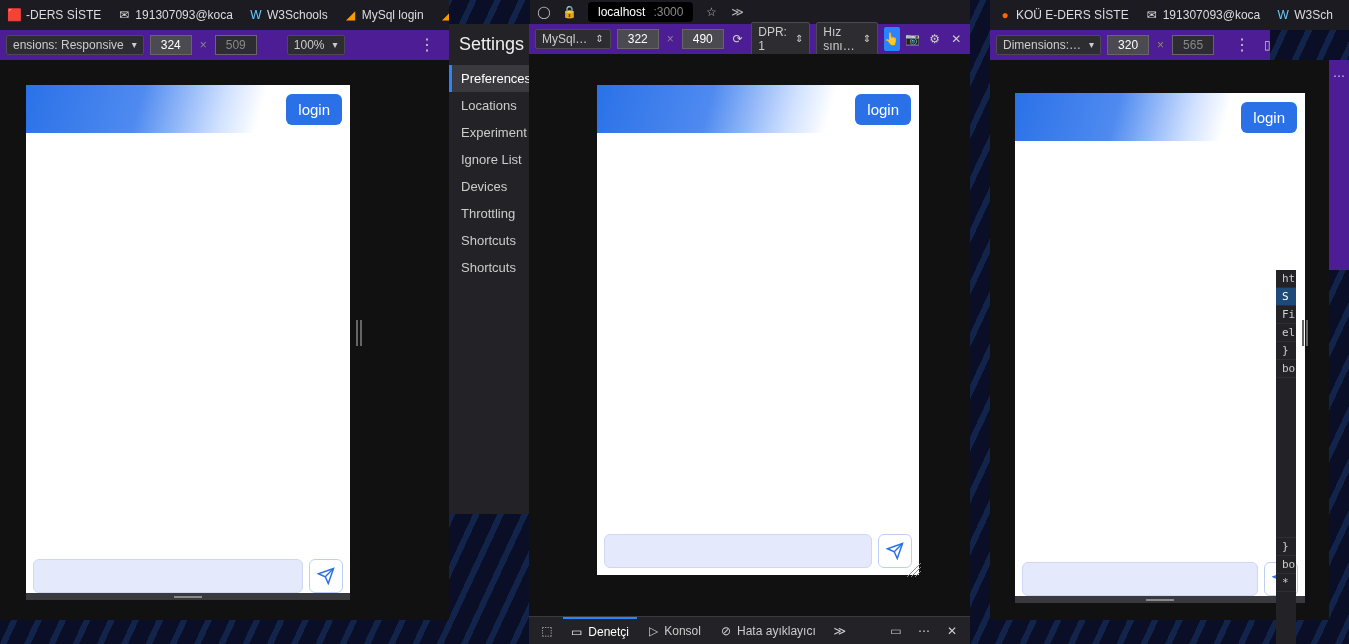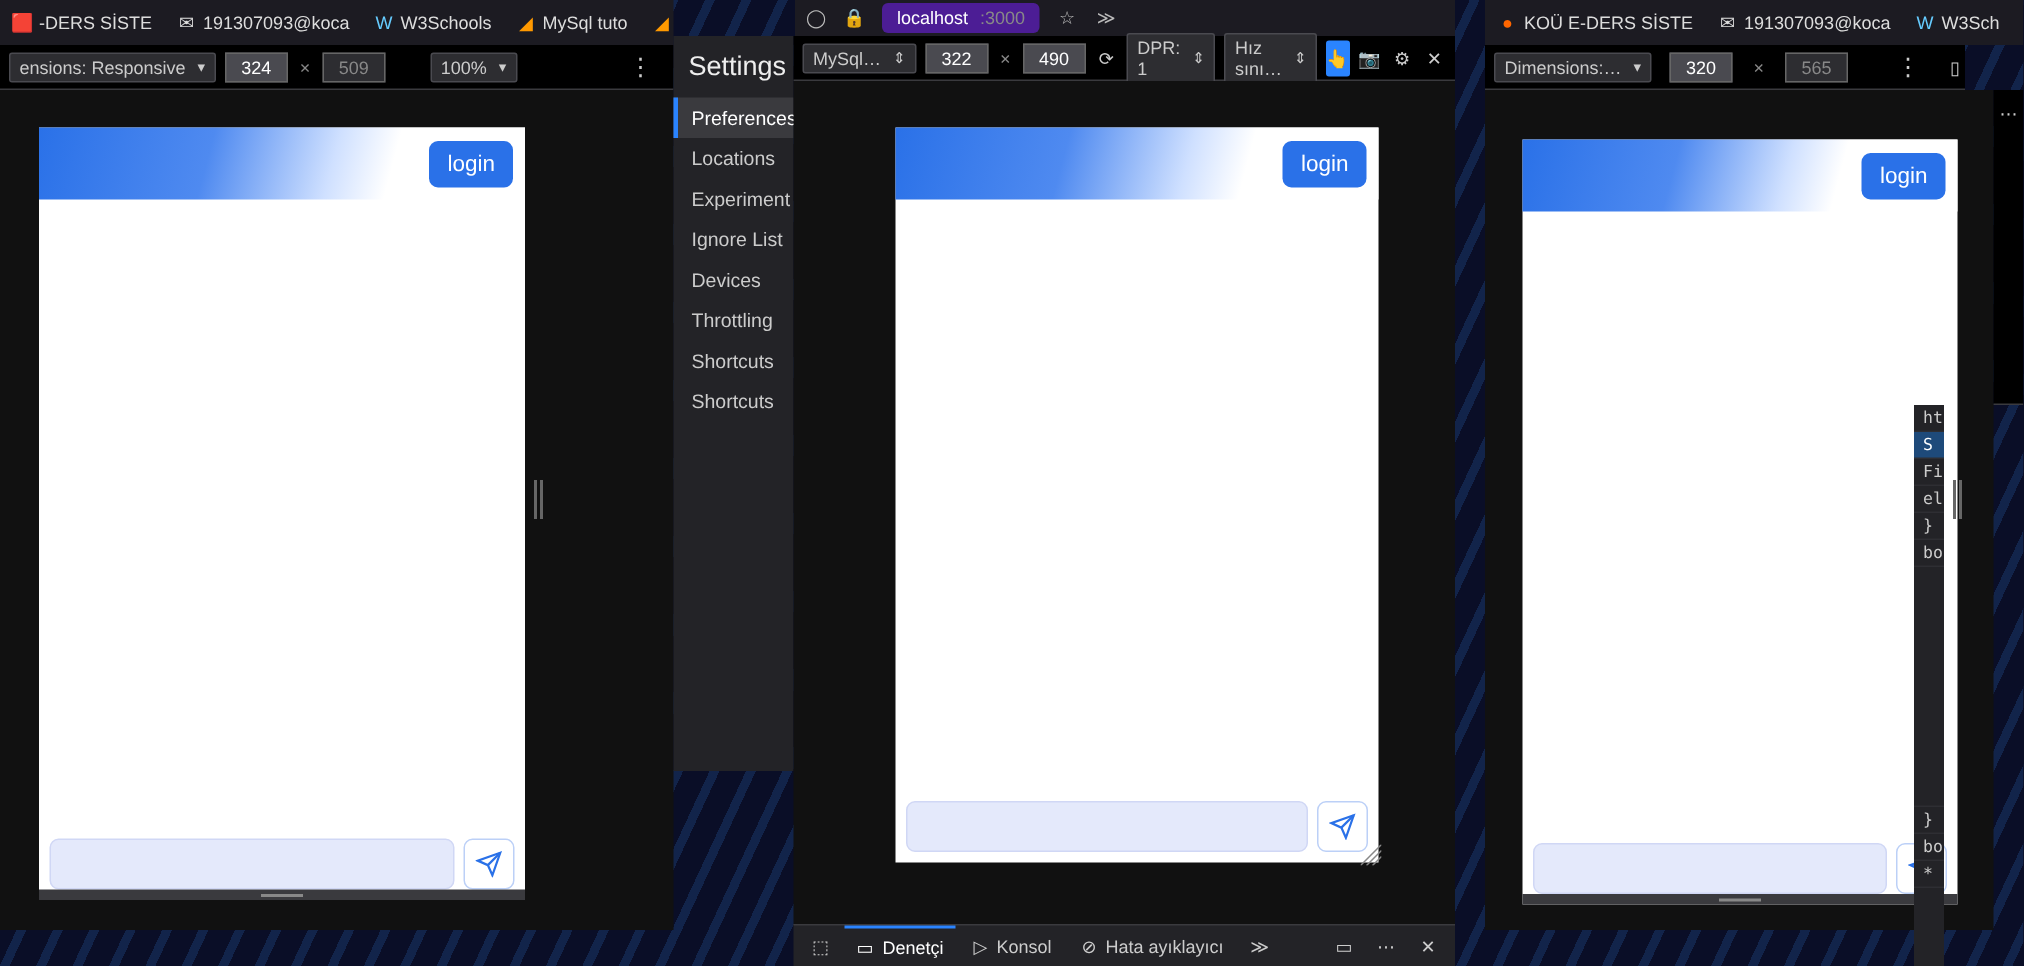--- a/index.html
+++ b/index.html
@@ -46,28 +46,28 @@
   position: absolute;
   height: 24px;
   display: flex;
   align-items: center;
   gap: 10px;
   background: #1c1b22;
   color: #aaa;
   font-size: 12px;
   padding: 0 6px;
 }
-.addr-pill { background:#4c1d95; border-radius:4px; padding:3px 10px; display:flex; align-items:center; gap:8px;}
+.addr-pill { background:#000000; border-radius:4px; padding:3px 10px; display:flex; align-items:center; gap:8px;}
 .icn { width:16px;height:16px;display:inline-flex;align-items:center;justify-content:center;color:#bbb;}
 
 
 .dev-toolbar {
   position: absolute;
   height: 30px;
-  background: #000000;
+  background: #4c1d95;
   border-bottom: 1px solid #3a3a3e;
   display:flex;
   align-items:center;
   font-size: 12px;
   color:#ccc;
   padding: 0 6px;
   gap:6px;
 }
 .dev-toolbar .sel {
   background:#2d2d31;
@@ -198,21 +198,21 @@
   <div class="btab">
       <span class="favicon">✉</span>
       <span>191307093@koca</span>
     </div>
   <div class="btab">
       <span class="favicon" style="color:#6cf">W</span>
       <span>W3Schools</span>
     </div>
   <div class="btab">
       <span class="favicon" style="color:#f90">◢</span>
-      <span>MySql tuto</span>
+      <span>MySql login</span>
     </div>
   <div class="btab">
       <span class="favicon" style="color:#f90">◢</span>
     </div>
 </div>
 
 <div class="dev-toolbar" style="left:0;top:30px;width:449px;">
   <span class="sel tri-down">ensions: Responsive</span>
   <input class="dim" value="324" style="">
   <span class="times">×</span>
@@ -337,21 +337,21 @@
   <div class="btab">
       <span class="favicon">✉</span>
       <span>191307093@koca</span>
     </div>
   <div class="btab">
       <span class="favicon" style="color:#6cf">W</span>
       <span>W3Sch</span>
     </div>
 </div>
 
-<div class="dev-toolbar" style="left:990px;top:30px;width:320px;gap:12px;">
+<div class="dev-toolbar" style="left:990px;top:30px;width:280px;">
   <span class="sel tri-down">Dimensions:…</span>
   <input class="dim" value="320" style="">
   <span class="times">×</span>
   <input class="dim ro" readonly="" value="565" style="">
   <span class="sp"></span>
   <span class="menu-dots">⋮</span>
   <span class="toolbtn">▯</span>
 </div>
 
 <div class="dev-stage" style="left:990px;top:60px;width:339px;height:560px;">

